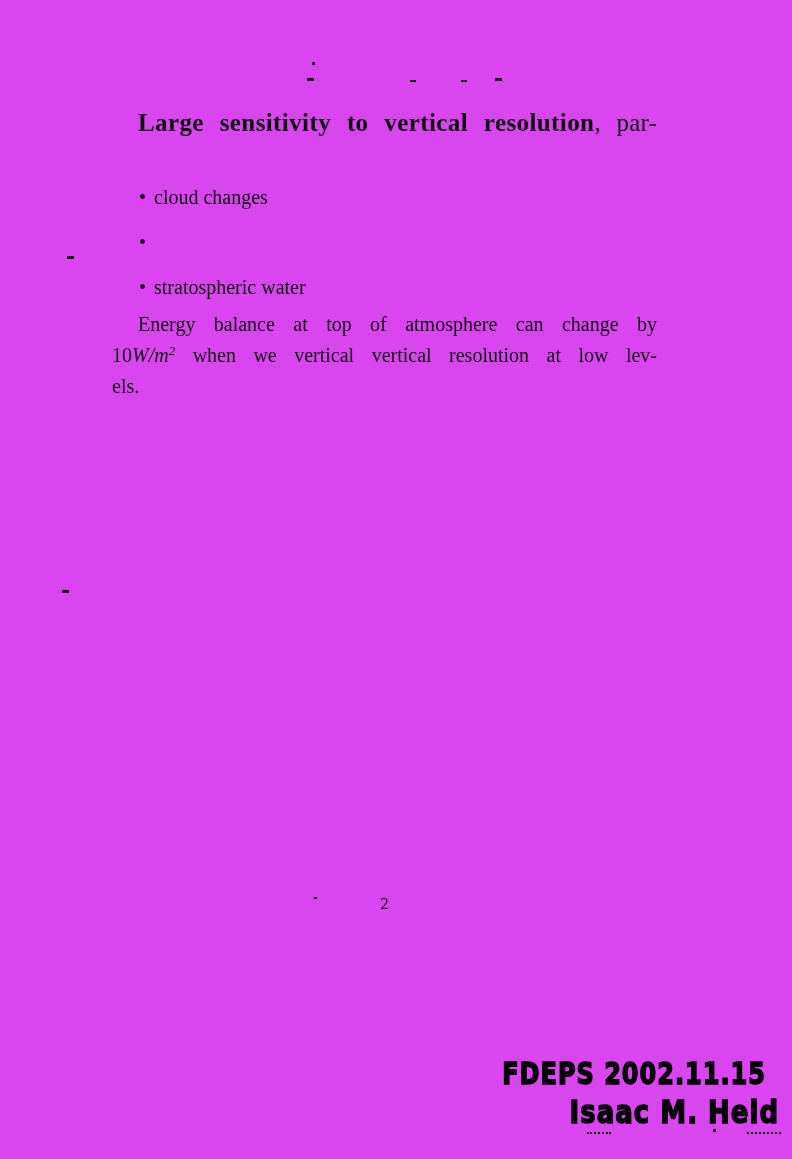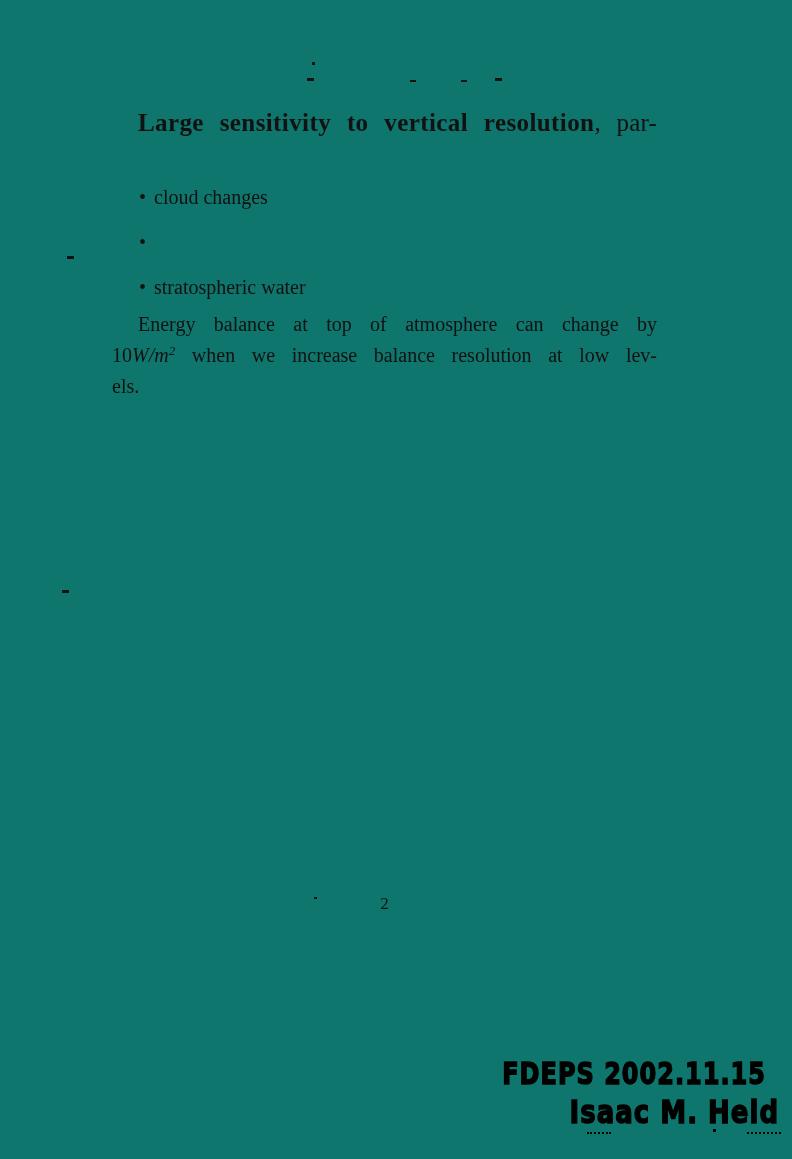--- a/index.html
+++ b/index.html
@@ -2,21 +2,21 @@
 <html><head>
 <meta charset="utf-8">
 <title>Scanned Slide Page</title>
 <style>
   * { box-sizing: border-box; }
   html, body { margin: 0; padding: 0; background: #e8e8e8; }
   .page {
     position: relative;
     width: 792px;
     height: 1159px;
-    background: #0f766e;
+    background: #d946ef;
     font-family: "Liberation Serif", serif;
     color: #111111;
     overflow: hidden;
   }
   .line { display: block; }
   .just { text-align: justify; text-align-last: justify; }
   .indent { text-indent: 26px; }
 
   .heading {
     position: absolute;
@@ -137,21 +137,21 @@
   <div class="bullet-row" style="top:227px">
     <span class="bullet-marker">•</span>
   </div>
   <div class="bullet-row" style="top:272px">
     <span class="bullet-marker">•</span>
     <span>stratospheric water</span>
   </div>
 
   <div class="para" style="top:309px">
     <span class="line just indent">Energy balance at top of atmosphere can change by</span>
-    <span class="line just"><span>10</span><span class="mathvar">W/m</span><span class="sup mathvar">2</span><span> when we increase balance resolution at low lev-</span></span>
+    <span class="line just"><span>10</span><span class="mathvar">W/m</span><span class="sup mathvar">2</span><span> when we vertical vertical resolution at low lev-</span></span>
     <span class="line">els.</span>
   </div>
 
 
   <div class="pageno">2</div>
 
   <div class="handwriting">
     <div class="hw hw-date">FDEPS 2002.11.15</div>
     <div class="hw hw-sig">Isaac M. Held</div>
     <div class="dotted-underline du-1"></div>

